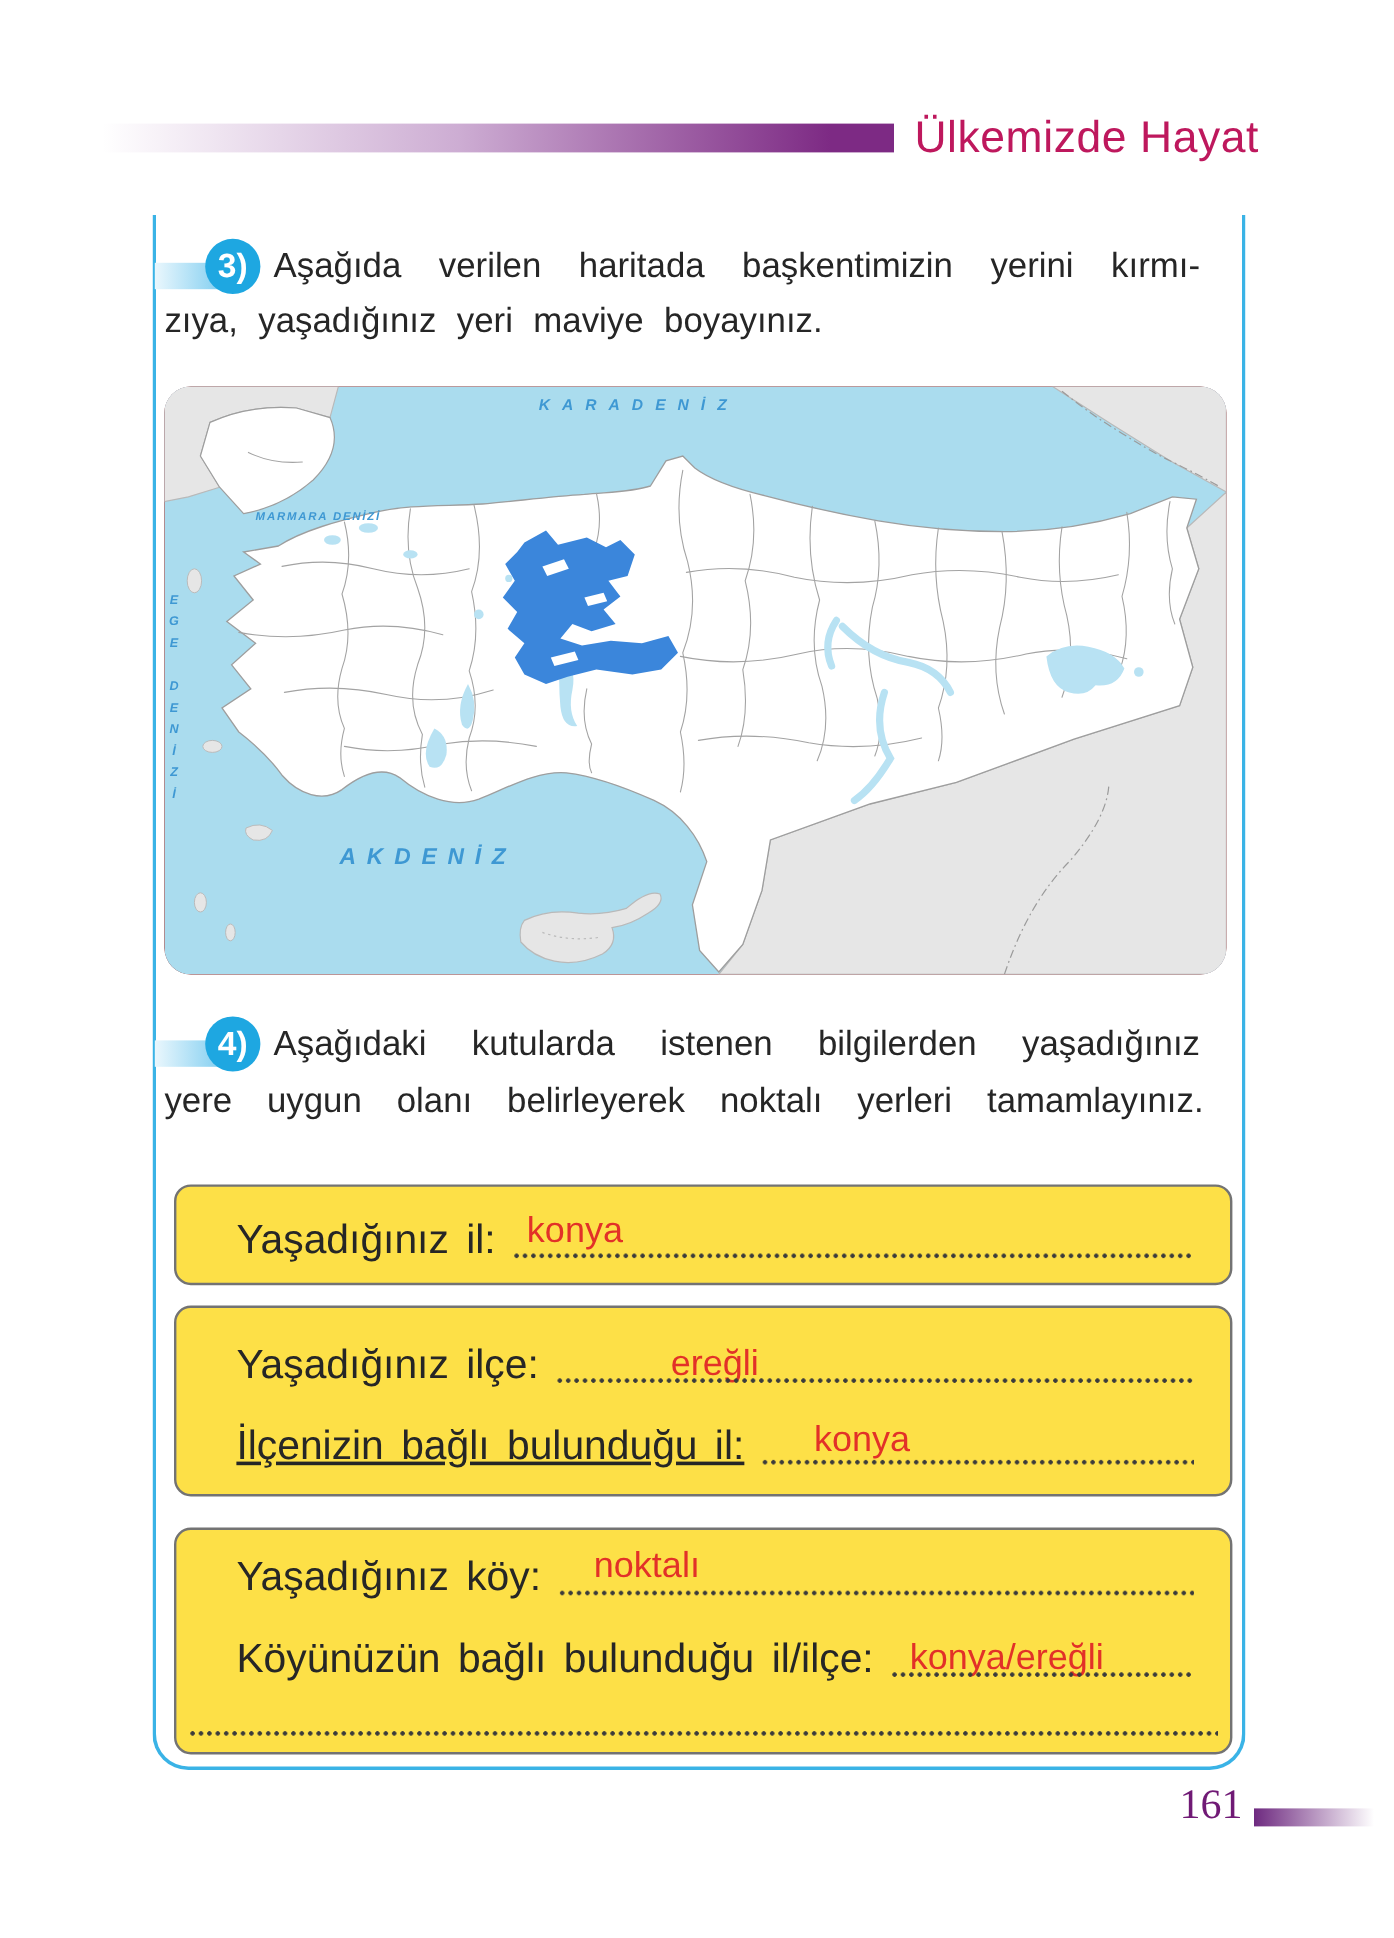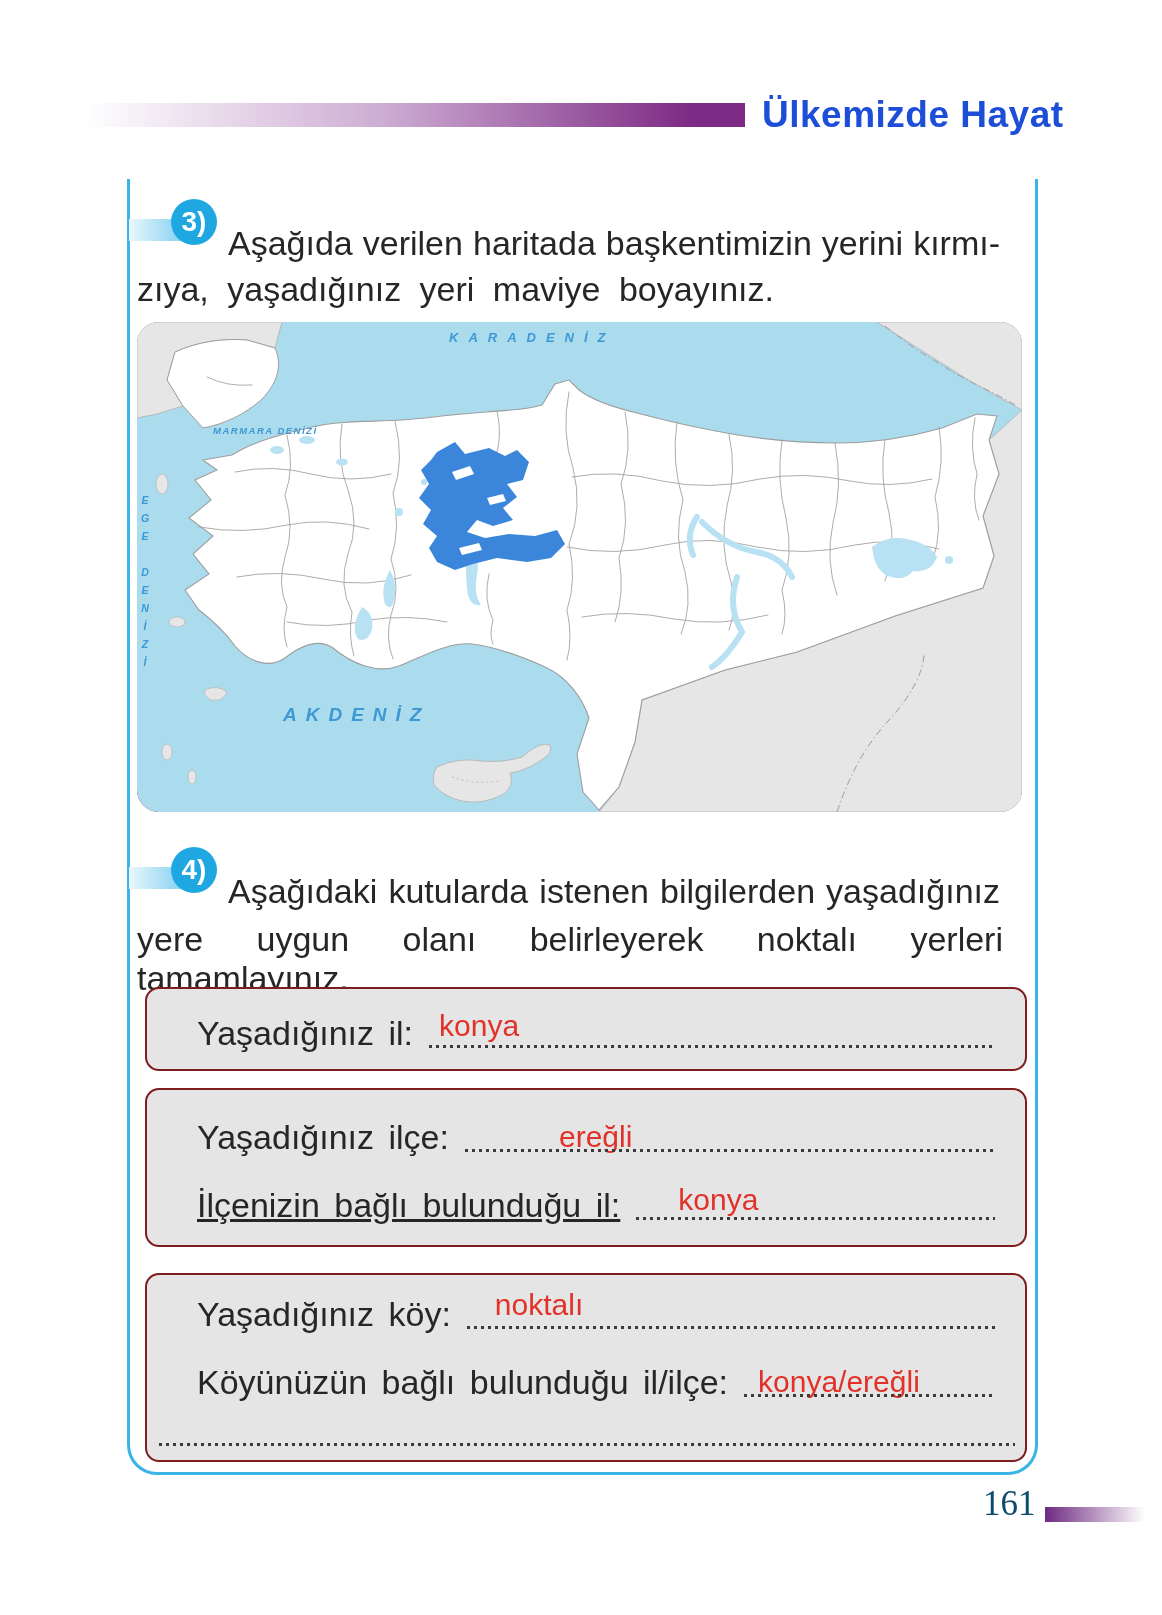--- a/index.html
+++ b/index.html
@@ -5,62 +5,62 @@
   html,body{margin:0;padding:0;}
   body{
     width:1162px;height:1615px;position:relative;background:#ffffff;
     font-family:"Liberation Sans",sans-serif;color:#262626;overflow:hidden;
   }
   .abs{position:absolute;}
 
   
   .hdr-bar{left:85px;top:103px;width:660px;height:24px;
     background:linear-gradient(to right,rgba(255,255,255,0),#cdadd3 45%,#7d2a84 92%,#7d2a84);}
-  .hdr-title{left:762px;top:94px;font-size:37px;font-weight:bold;color:#1d4ed8;letter-spacing:.5px;}
+  .hdr-title{left:762px;top:94px;font-size:37px;font-weight:normal;color:#be185d;letter-spacing:.5px;}
 
   
   .frame{left:127px;top:179px;width:905px;height:1293px;
     border-left:3px solid #3ab3e6;border-right:3px solid #3ab3e6;border-bottom:3px solid #3ab3e6;
     border-radius:0 0 30px 30px;}
 
   
   .qbar{height:22px;width:58px;background:linear-gradient(to right,#eaf7fd,#7ecdf0);}
   .qcircle{width:46px;height:46px;border-radius:50%;background:#1ea7e1;color:#fff;
     font-weight:bold;font-size:28px;display:flex;align-items:center;justify-content:center;}
 
   
-  .qline{font-size:34px;color:#262626;white-space:nowrap;margin-top:18px;}
+  .qline{font-size:29px;color:#262626;white-space:nowrap;}
   .justline{white-space:normal;text-align:justify;text-align-last:justify;}
   .w2{word-spacing:9px;}
 
   
   .map{left:137px;top:322px;width:885px;height:490px;border-radius:22px;overflow:hidden;
     background:#7f1d1d;}
   .sealabel{position:absolute;color:#3e98d3;font-weight:bold;font-style:italic;white-space:nowrap;}
   .lab-kara{left:312px;top:8px;font-size:13px;letter-spacing:10px;}
   .lab-marmara{left:76px;top:80px;font-size:9.5px;letter-spacing:1.5px;margin-top:23px;}
   .lab-ege{left:2px;top:172px;font-size:10.5px;letter-spacing:6px;
     writing-mode:vertical-rl;text-orientation:upright;}
   .lab-ak{left:146px;top:382px;font-size:19px;letter-spacing:9px;}
 
   
-  .fbox{left:145px;width:878px;border:2px solid #7f1d1d;border-radius:14px;background:#e5e5e5;}
+  .fbox{left:145px;width:878px;border:2px solid #737373;border-radius:14px;background:#fde047;}
   .row{position:absolute;left:50px;right:30px;display:flex;align-items:flex-end;}
   .lbl{font-size:34px;color:#262626;word-spacing:5px;white-space:nowrap;}
   .dotwrap{flex:1;position:relative;margin-left:14px;height:40px;}
   .dots{position:absolute;left:0;right:0;bottom:3px;height:7px;
     background-image:radial-gradient(circle,#3b3b3b 1.6px,rgba(0,0,0,0) 2px);
     background-size:7px 7px;background-repeat:repeat-x;background-position:0 100%;}
   .ans{position:absolute;color:#e23128;font-size:30px;white-space:nowrap;}
   .longdots{position:absolute;left:10px;right:10px;height:7px;
     background-image:radial-gradient(circle,#3b3b3b 1.6px,rgba(0,0,0,0) 2px);
     background-size:7px 7px;background-repeat:repeat-x;background-position:0 100%;}
 
   
-  .pagenum{left:983px;top:1484px;font-family:"Liberation Serif",serif;font-size:35px;color:#0c4a6e;}
+  .pagenum{left:983px;top:1484px;font-family:"Liberation Serif",serif;font-size:35px;color:#701a75;}
   .foot-bar{left:1045px;top:1507px;width:100px;height:15px;
     background:linear-gradient(to right,#6e2a80,rgba(255,255,255,0));}
 </style>
 </head>
 <body>
 
 <div class="abs hdr-bar"></div>
 <div class="abs hdr-title">Ülkemizde Hayat</div>
 
 <div class="abs frame"></div>

